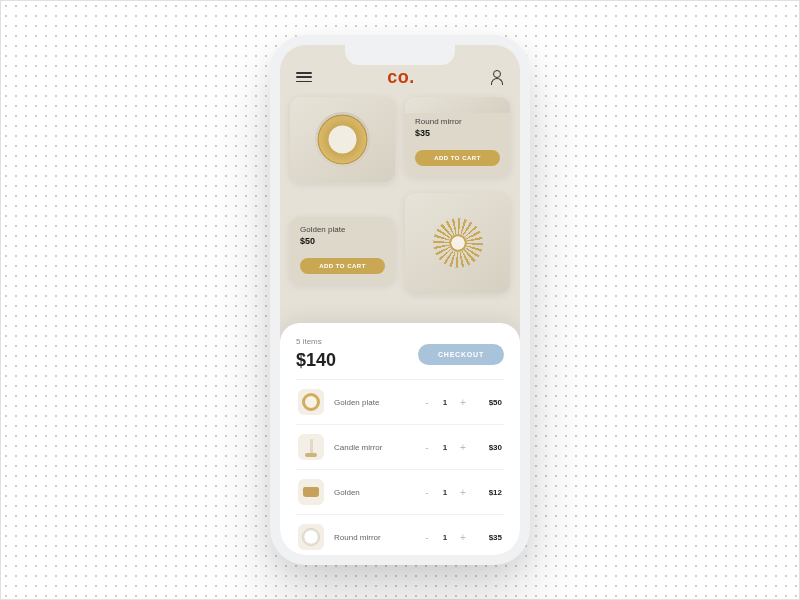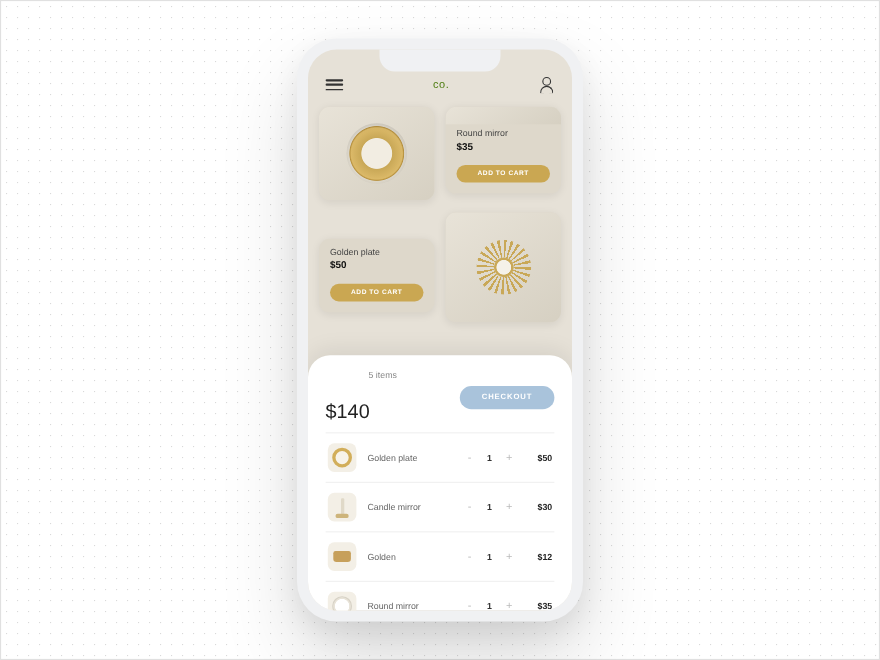--- a/index.html
+++ b/index.html
@@ -4,21 +4,21 @@
 <style>
 *{margin:0;padding:0;box-sizing:border-box;font-family:-apple-system,BlinkMacSystemFont,Arial,sans-serif;}
 body{width:800px;height:600px;background:#fff;position:relative;overflow:hidden;}
 .dotgrid{position:absolute;inset:0;background-image:radial-gradient(circle,#d0d0d0 0.8px,transparent 0.8px);background-size:10px 10px;background-position:0 0;border:1px solid #e0e0e0;}
 .phone{position:absolute;left:50%;top:50%;transform:translate(-50%,-50%);width:260px;height:530px;background:#f0f1f3;border-radius:36px;box-shadow:0 35px 70px rgba(0,0,0,0.15),0 10px 25px rgba(0,0,0,0.07);}
 .screen{position:absolute;inset:10px;background:#e6e1d7;border-radius:26px;overflow:hidden;}
 .notch{position:absolute;top:-2px;left:50%;transform:translateX(-50%);width:110px;height:22px;background:#f0f1f3;border-radius:0 0 14px 14px;z-index:30;}
 .topbar{position:relative;display:flex;align-items:center;justify-content:space-between;padding:24px 16px 8px;height:48px;}
 .ham{width:16px;height:10px;display:flex;flex-direction:column;justify-content:space-between;cursor:pointer;}
 .ham span{height:1.5px;background:#333;border-radius:1px;}
-.brand{font-size:10px;font-weight:400;color:#4d7c0f;letter-spacing:0.5px;}
+.brand{font-size:18px;font-weight:700;color:#c2410c;letter-spacing:0.5px;}
 .user{width:14px;height:14px;position:relative;cursor:pointer;}
 .user:before{content:"";position:absolute;top:0;left:50%;transform:translateX(-50%);width:6px;height:6px;border:1.3px solid #333;border-radius:50%;}
 .user:after{content:"";position:absolute;bottom:-1px;left:50%;transform:translateX(-50%);width:10px;height:6px;border:1.3px solid #333;border-bottom:none;border-radius:8px 8px 0 0;}
 .grid{position:relative;height:230px;}
 .card{position:absolute;background:#ded8cb;border-radius:10px;overflow:hidden;box-shadow:0 2px 8px rgba(0,0,0,0.08);}
 .card-img{background:linear-gradient(145deg,#e8e3d8,#d6d0c2);display:flex;align-items:center;justify-content:center;}
 .ring{width:55px;height:55px;border-radius:50%;background:radial-gradient(circle,#f2ede2 35%,#c9a857 37%,#dbb968 60%,#b8923f 63%,transparent 65%);box-shadow:inset 0 2px 5px rgba(0,0,0,0.12);}
 .sun{width:50px;height:50px;position:relative;}
 .sun:before{content:"";position:absolute;inset:0;background:repeating-conic-gradient(#c9a857 0deg 6deg,transparent 6deg 15deg);border-radius:50%;-webkit-mask:radial-gradient(circle,transparent 25%,#000 26%);}
 .sun:after{content:"";position:absolute;left:50%;top:50%;transform:translate(-50%,-50%);width:18px;height:18px;border-radius:50%;background:radial-gradient(circle,#f5f1e8 50%,#c9a857 55%);}
@@ -30,22 +30,22 @@
 .c1 .card-img{height:85px;}
 .c2{top:4px;right:10px;width:105px;}
 .c2 .card-img{height:16px;}
 .c2 .meta{padding-top:4px;}
 .c3{top:124px;left:10px;width:105px;}
 .c3 .meta{padding-top:8px;}
 .c4{top:100px;right:10px;width:105px;}
 .c4 .card-img{height:100px;}
 .cart{position:absolute;left:0;right:0;bottom:0;top:278px;background:#fff;border-radius:20px 20px 0 0;box-shadow:0 -4px 20px rgba(0,0,0,0.08);z-index:20;padding:14px 16px 6px;}
 .crow{display:flex;align-items:center;justify-content:space-between;margin-bottom:8px;}
-.ccount{font-size:8px;color:#888;margin-left:39px;}
-.ctotal{font-size:18px;font-weight:400;color:#222;margin-top:18px;}
+.ccount{font-size:8px;color:#888;}
+.ctotal{font-size:18px;font-weight:700;color:#222;margin-top:4px;}
 .checkout{background:#a9c3db;color:#fff;font-size:7px;font-weight:700;letter-spacing:0.8px;padding:7px 20px;border-radius:14px;cursor:pointer;}
 .line{display:flex;align-items:center;padding:9px 2px;border-top:1px solid #f0f0f0;}
 .thumb{width:26px;height:26px;border-radius:6px;background:#f3efe6;display:flex;align-items:center;justify-content:center;flex-shrink:0;margin-right:10px;}
 .th-ring{width:18px;height:18px;border-radius:50%;border:3px solid #d2ae5a;background:#f7f3ea;}
 .th-candle{width:3px;height:16px;background:#e0d9c8;border-radius:1px;position:relative;}
 .th-candle:after{content:"";position:absolute;bottom:-2px;left:50%;transform:translateX(-50%);width:12px;height:4px;background:#cdb47b;border-radius:2px;}
 .th-ash{width:16px;height:10px;background:#c7a05b;border-radius:2px 2px 3px 3px;}
 .th-mirror{width:18px;height:18px;border-radius:50%;border:1.5px solid #d7d2c6;background:radial-gradient(circle,#fff 55%,#e8e3d8 60%);}
 .lname{flex:1;font-size:8px;color:#666;font-weight:500;}
 .qty{display:flex;align-items:center;gap:8px;}

